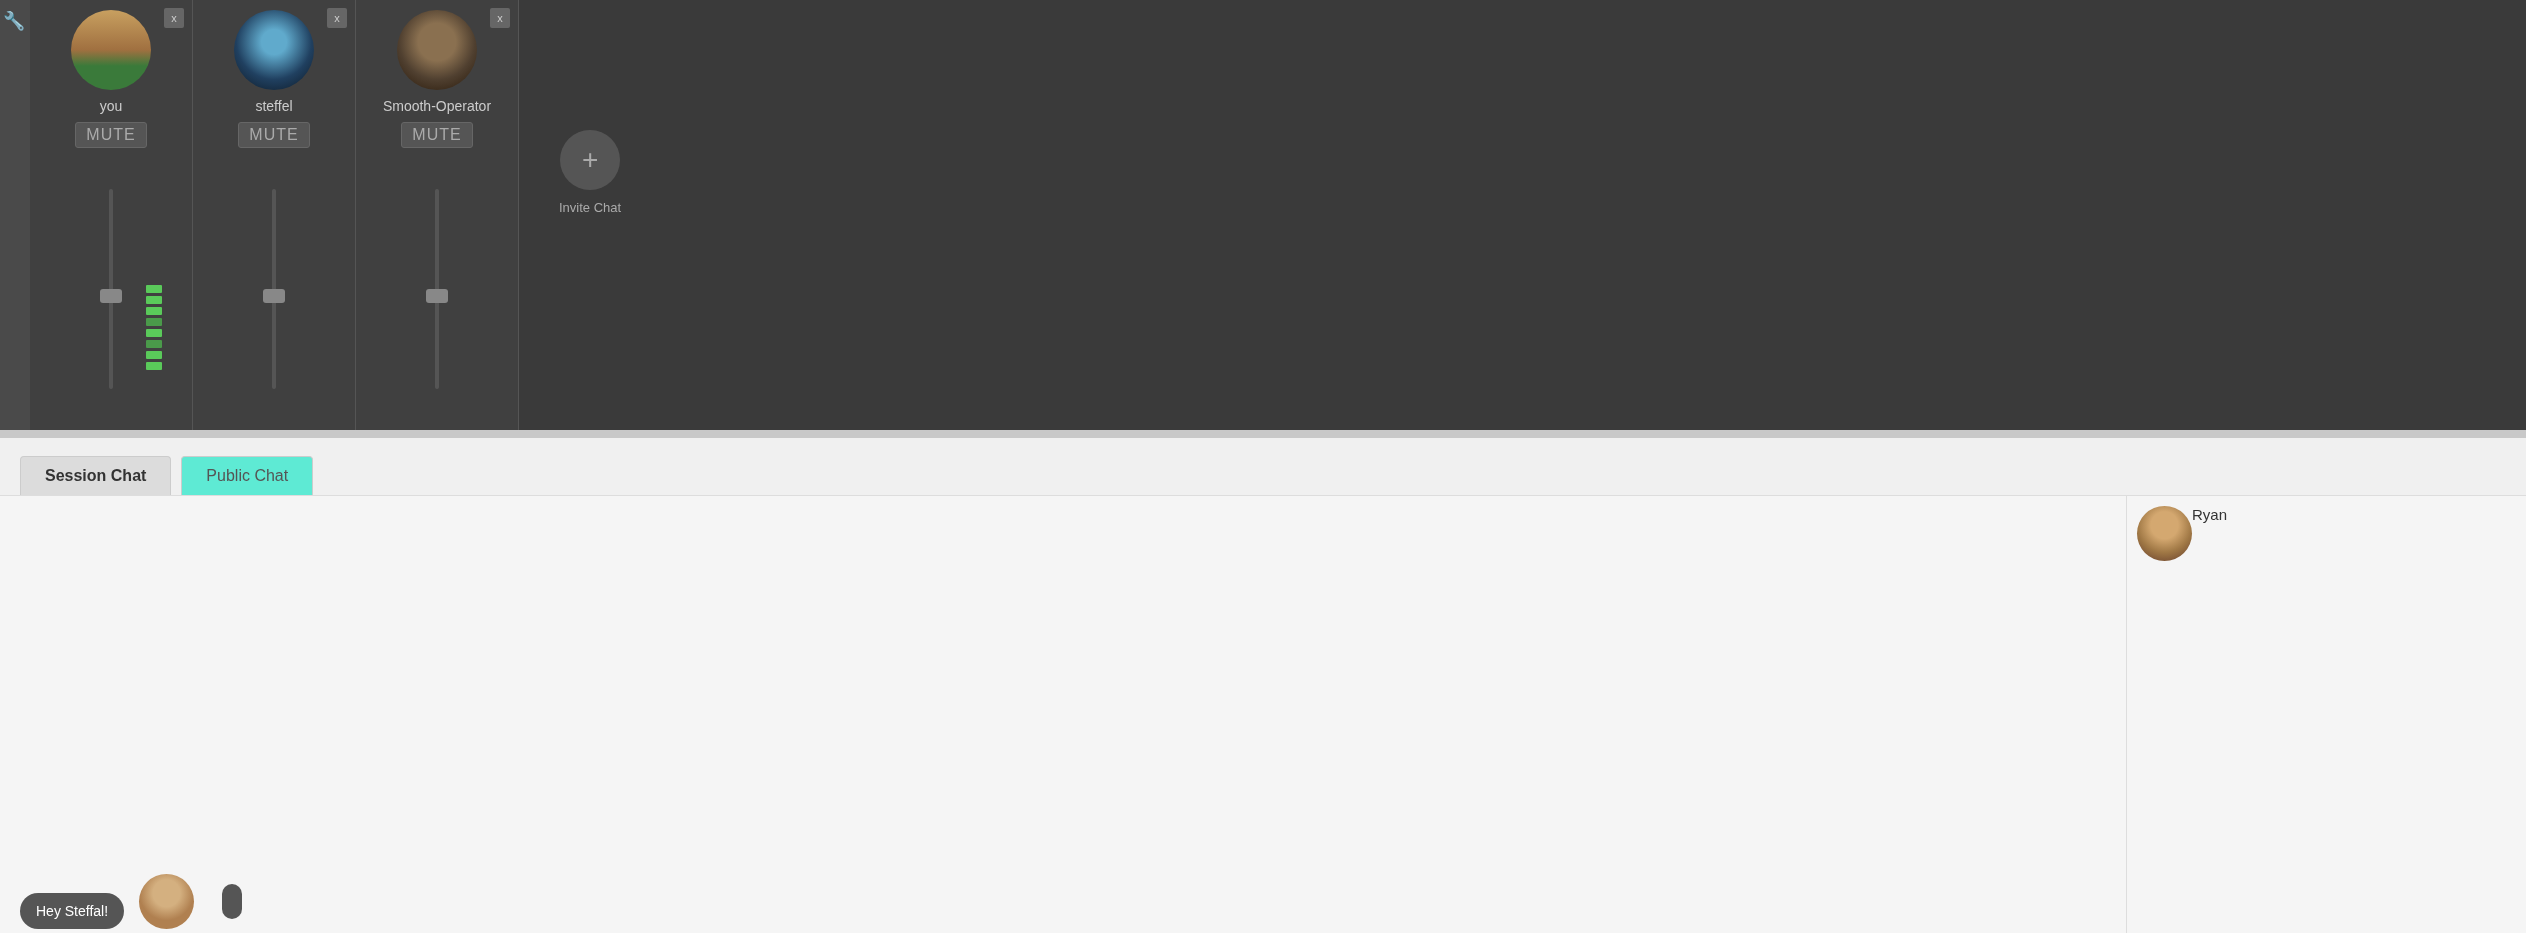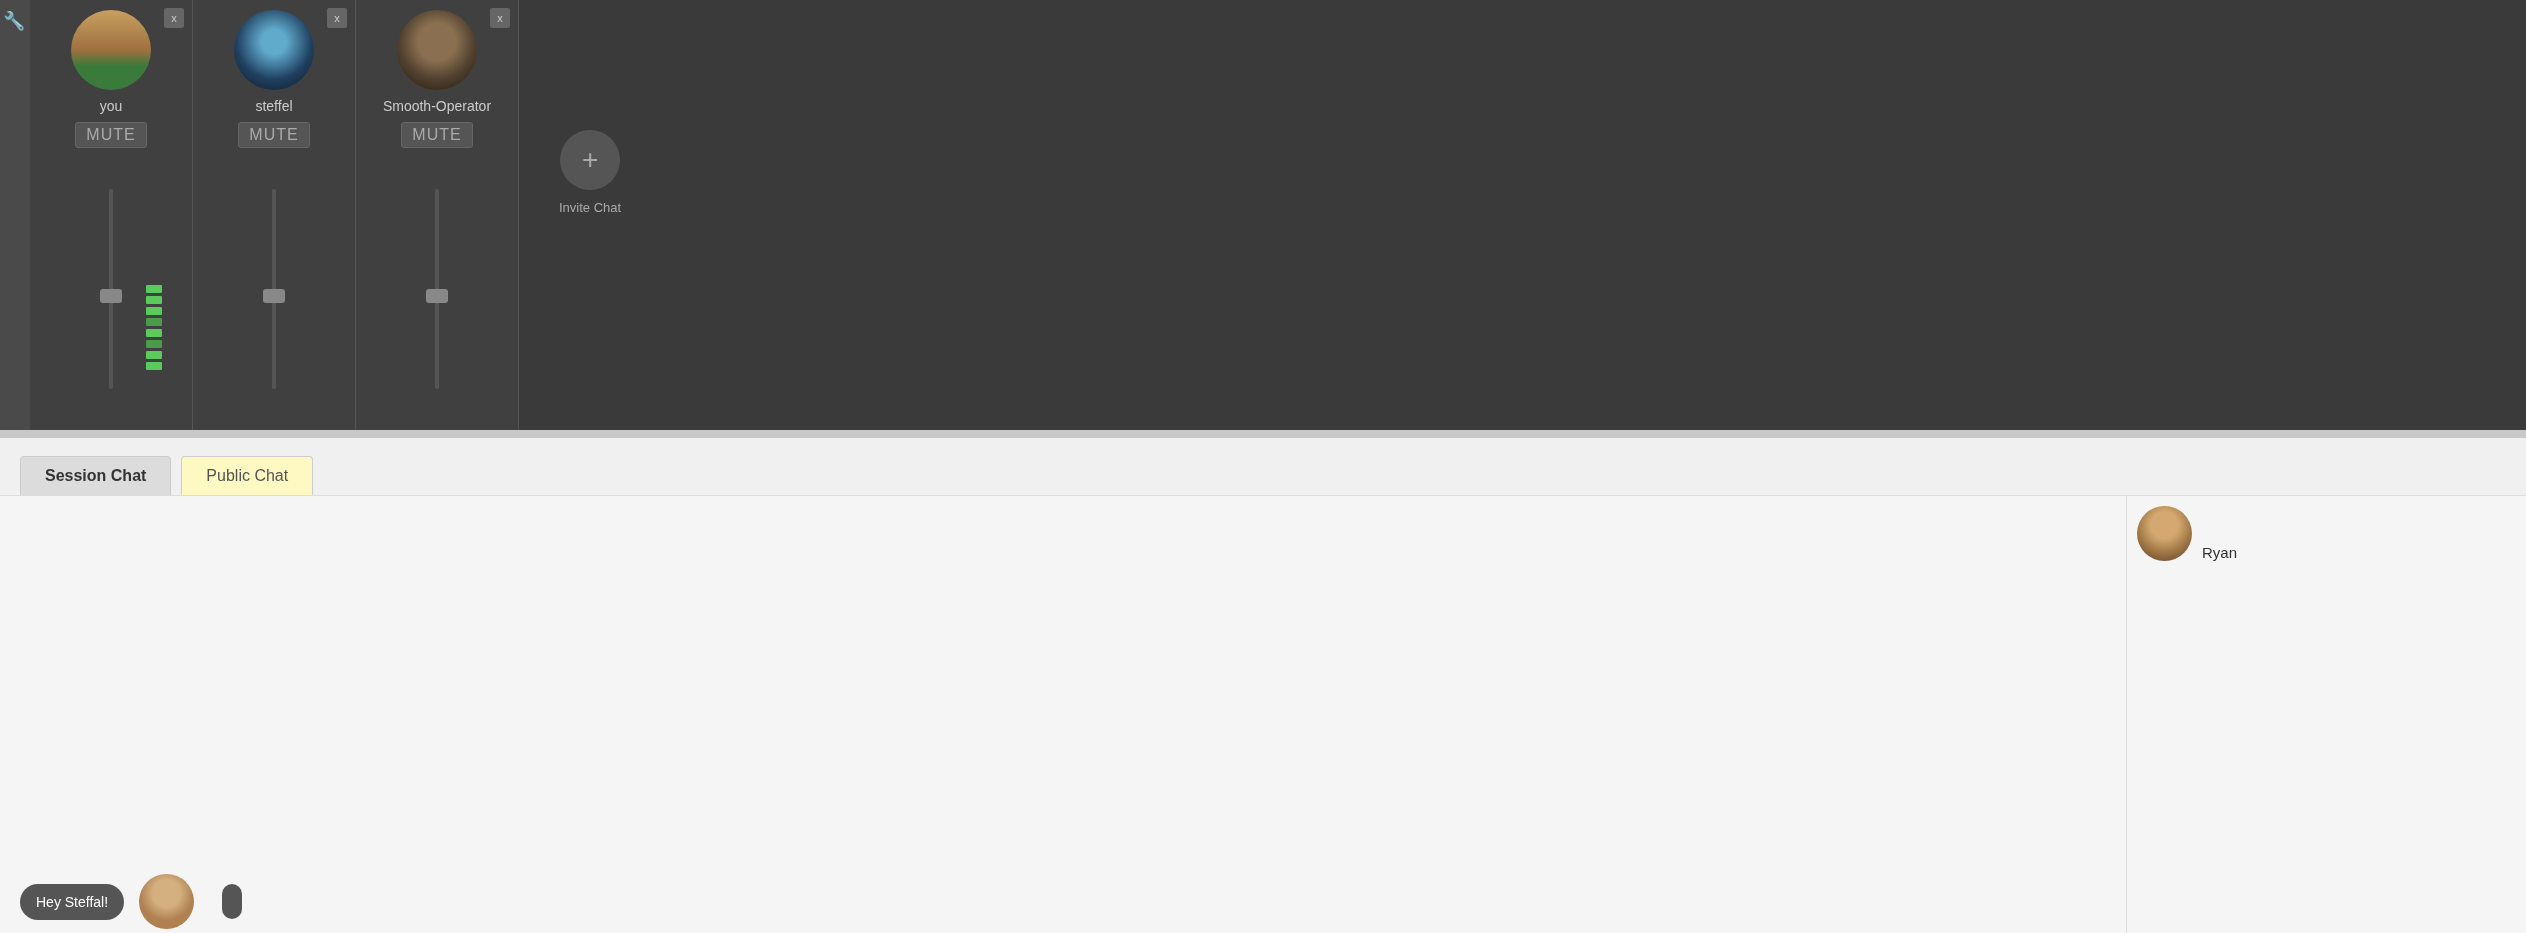--- a/index.html
+++ b/index.html
@@ -216,21 +216,21 @@
 
     .right-tabs {
       display: flex;
       gap: 10px;
       margin-right: 20px;
     }
 
     .tab-btn {
       padding: 10px 24px;
       border: 1px solid #ccc;
-      background: #fef9c3;
+      background: #5eead4;
       color: #555;
       font-size: 16px;
       cursor: pointer;
       border-radius: 4px 4px 0 0;
       border-bottom: none;
     }
 
     .tab-btn.active {
       background: #dcdcdc;
       color: #333;
@@ -257,21 +257,21 @@
       background: #f5f5f5;
       padding: 10px 20px;
       display: flex;
       flex-direction: column;
       justify-content: flex-end;
     }
 
     
     .chat-preview {
       display: flex;
-      align-items: center;
+      align-items: flex-end;
       gap: 15px;
     }
 
     .chat-avatar {
       width: 55px;
       height: 55px;
       border-radius: 50%;
       background: #888;
       overflow: hidden;
       display: flex;
@@ -311,22 +311,21 @@
       background: #f5f5f5;
       border-left: 1px solid #ddd;
       padding: 10px;
       display: flex;
       flex-direction: column;
       gap: 10px;
     }
 
     .online-user-item {
       display: flex;
-      align-items: flex-end;
-      gap: 10px;
+      align-items: flex-start;
     }
 
     .online-avatar {
       width: 55px;
       height: 55px;
       border-radius: 50%;
       background: #888;
       overflow: hidden;
     }
 

